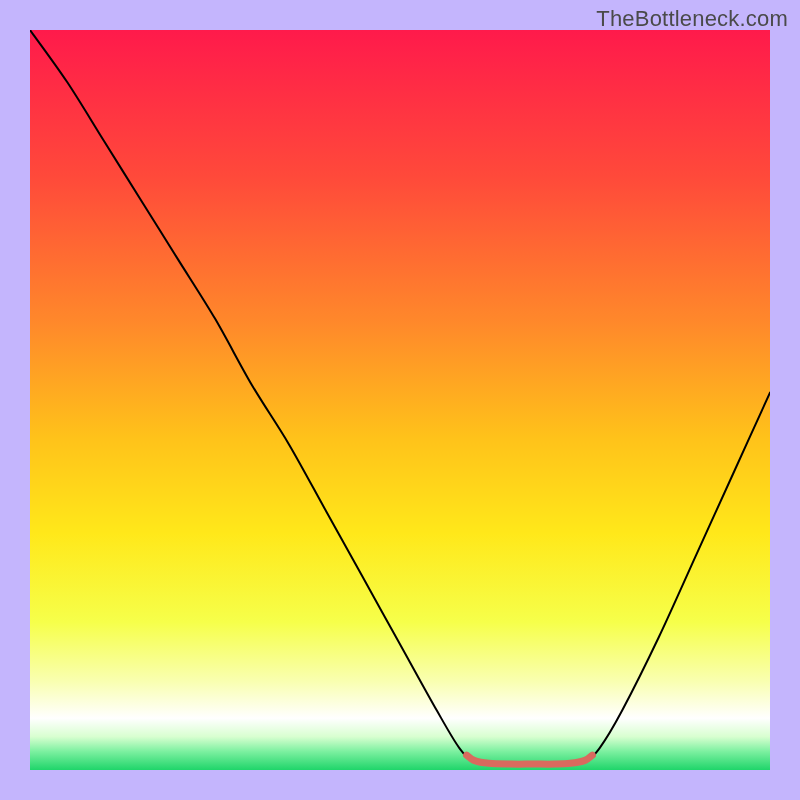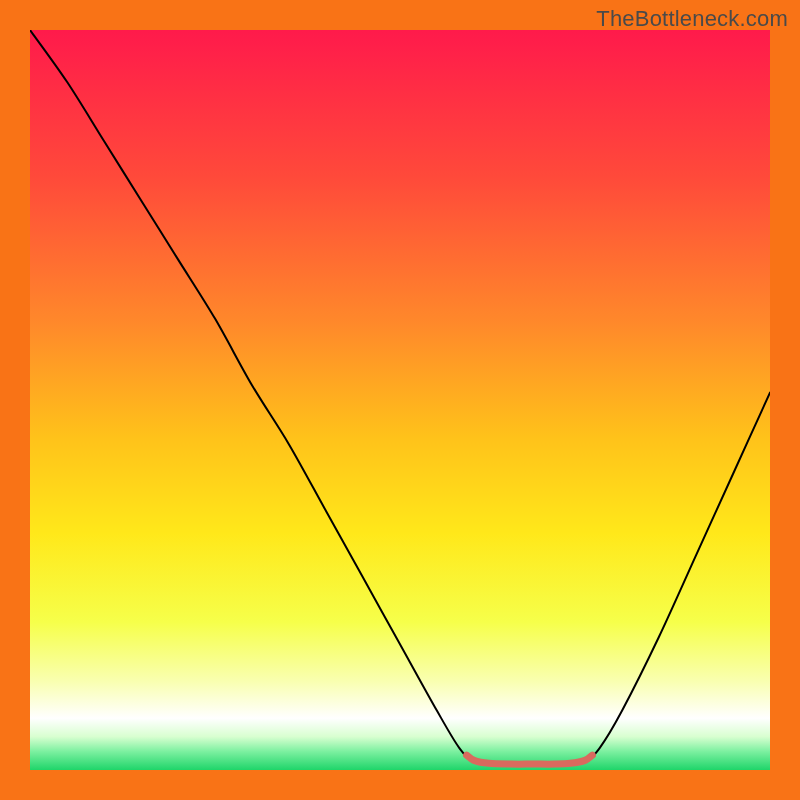--- a/index.html
+++ b/index.html
@@ -7,21 +7,21 @@
     padding: 0;
     width: 800px;
     height: 800px;
     background: #000;
     font-family: Arial, Helvetica, sans-serif;
   }
   .frame {
     position: relative;
     width: 800px;
     height: 800px;
-    background: #f97316;
+    background: #c4b5fd;
   }
   .plot {
     position: absolute;
     left: 30px;
     top: 30px;
     width: 740px;
     height: 740px;
     overflow: hidden;
   }
   .watermark {

